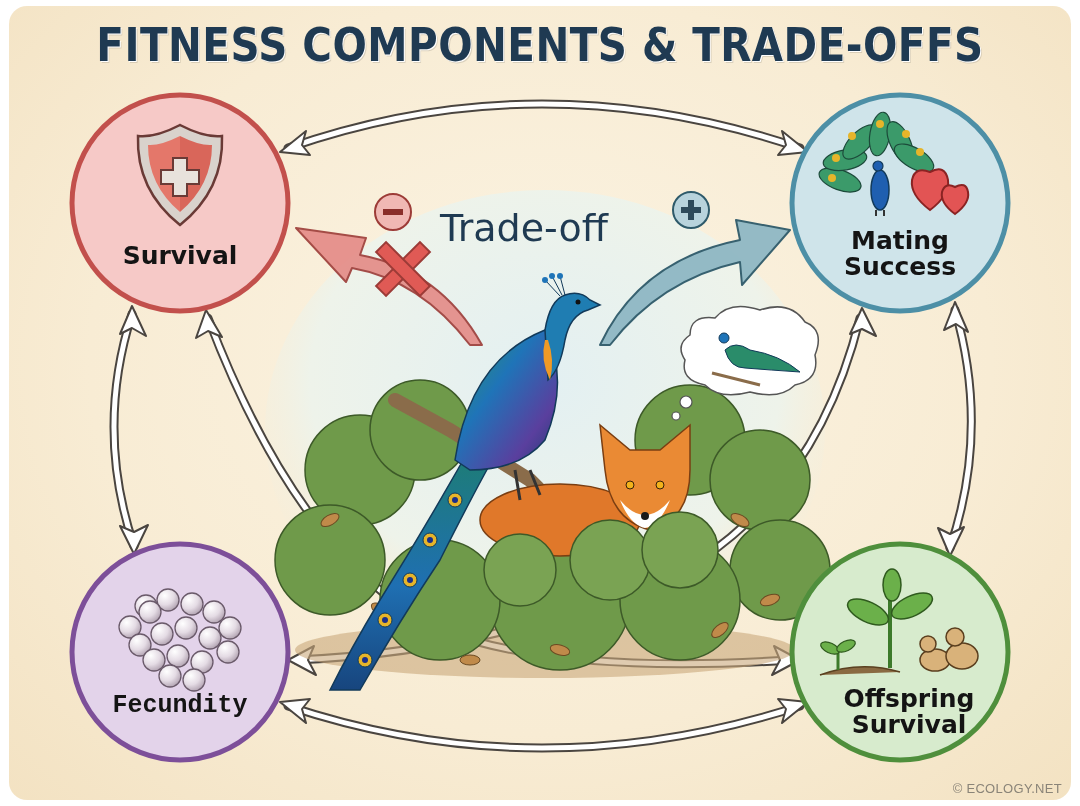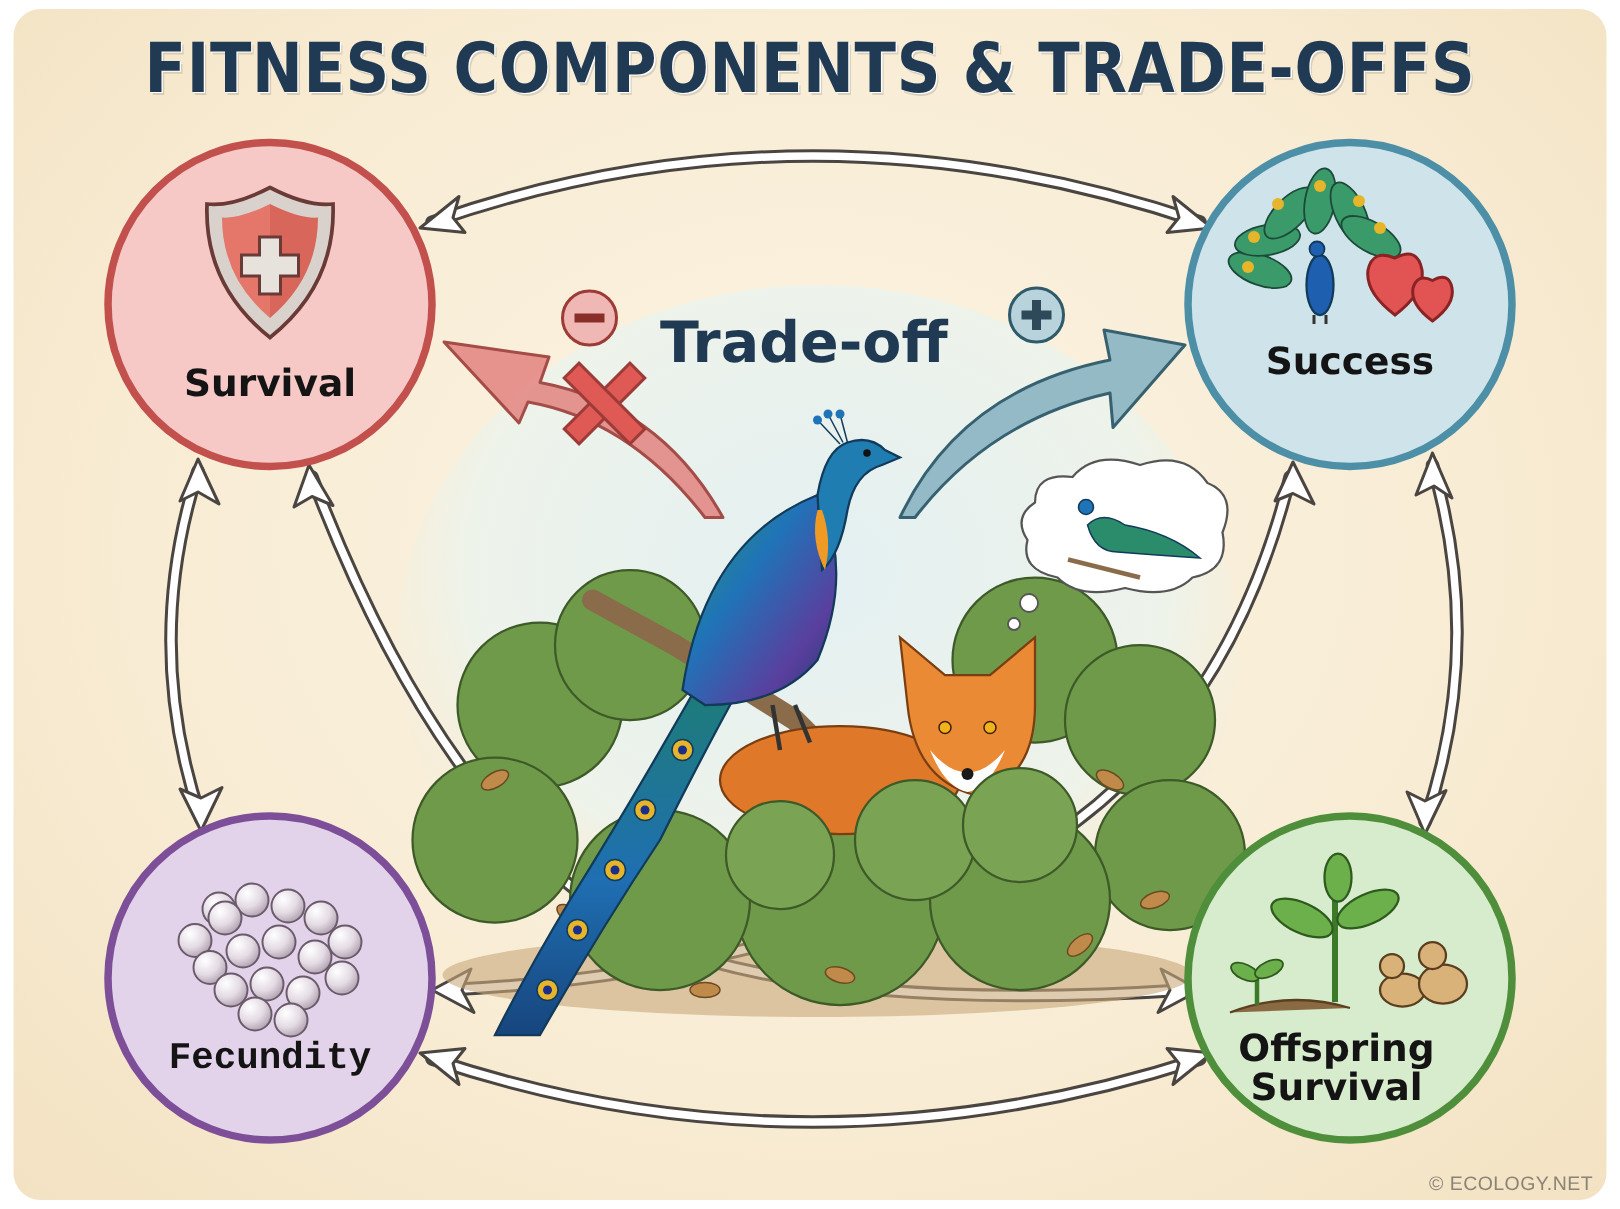--- a/index.html
+++ b/index.html
@@ -8,21 +8,21 @@
   .card { position: absolute; left: 9px; top: 6px; width: 1062px; height: 794px;
           border-radius: 18px;
           background: radial-gradient(ellipse at 50% 45%, #fbf3e2 0%, #f8ecd4 60%, #f3e2c2 100%); }
   .title { position: absolute; left: 0; top: 18px; width: 1080px; text-align: center;
            font-family: "DejaVu Sans", sans-serif; font-weight: bold; font-size: 46px;
            letter-spacing: 0.5px; color: #1f3a52; transform: scaleX(0.88);
            text-shadow: 1px 1px 0 #ffffff, 2px 2px 0 rgba(0,0,0,0.12); }
   svg.diagram { position: absolute; left: 0; top: 0; }
   .node-label { position: absolute; text-align: center; font-weight: bold; color: #141414;
                 font-family: "DejaVu Sans", sans-serif; line-height: 1.05; }
-  .tradeoff { position: absolute; left: 440px; top: 206px; font-weight: bold; font-size: 38px;
+  .tradeoff { position: absolute; left: 440px; top: 206px; font-weight: normal; font-size: 38px;
               color: #1f3a52; font-family: "DejaVu Sans", sans-serif; }
   .credit { position: absolute; right: 18px; bottom: 10px; font-size: 13px; color: #8a8478;
             font-family: "Liberation Sans", sans-serif; letter-spacing: 0.3px; text-align: center; }
 </style>
 </head>
 <body>
 
 <div class="card"></div>
 
 <div class="title">FITNESS COMPONENTS &amp; TRADE-OFFS</div>
@@ -274,23 +274,24 @@
         <circle cx="955" cy="637" r="9"></circle>
     </g>
   </g>
 </svg>
 
 <div class="tradeoff">Trade-off</div>
 
 <div class="node-label" style="left:80px; top:243px; width:200px; font-size:25px;">Survival</div>
 
 <div class="node-label" style="left:800px; top:228px; width:200px; font-size:25px;">
+  <div>Mating</div>
   <div>Success</div>
 </div>
 
 <div class="node-label" style="left:80px; top:693px; width:200px; font-size:25px;font-family:Liberation Mono, monospace;">Fecundity</div>
 
-<div class="node-label" style="left:791px; top:686px; width:200px; font-size:25px;">
+<div class="node-label" style="left:809px; top:686px; width:200px; font-size:25px;">
   <div>Offspring</div>
   <div>Survival</div>
 </div>
 
 <div class="credit">© ECOLOGY.NET</div>
 
 </body></html>

